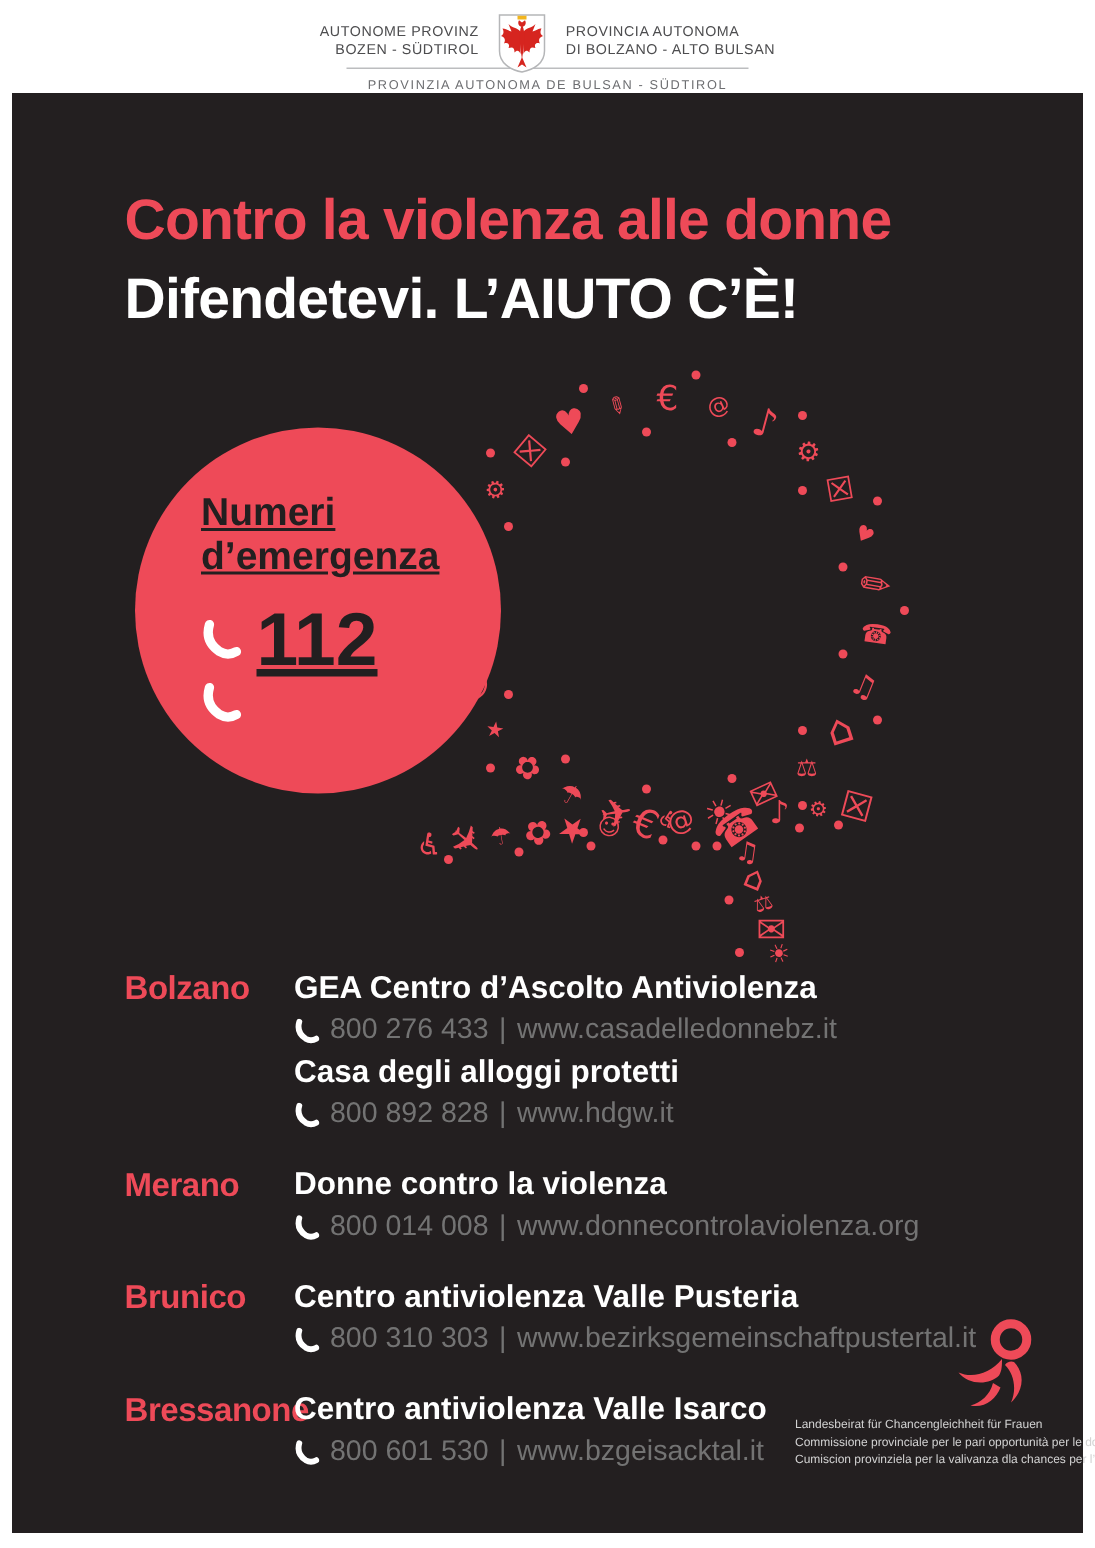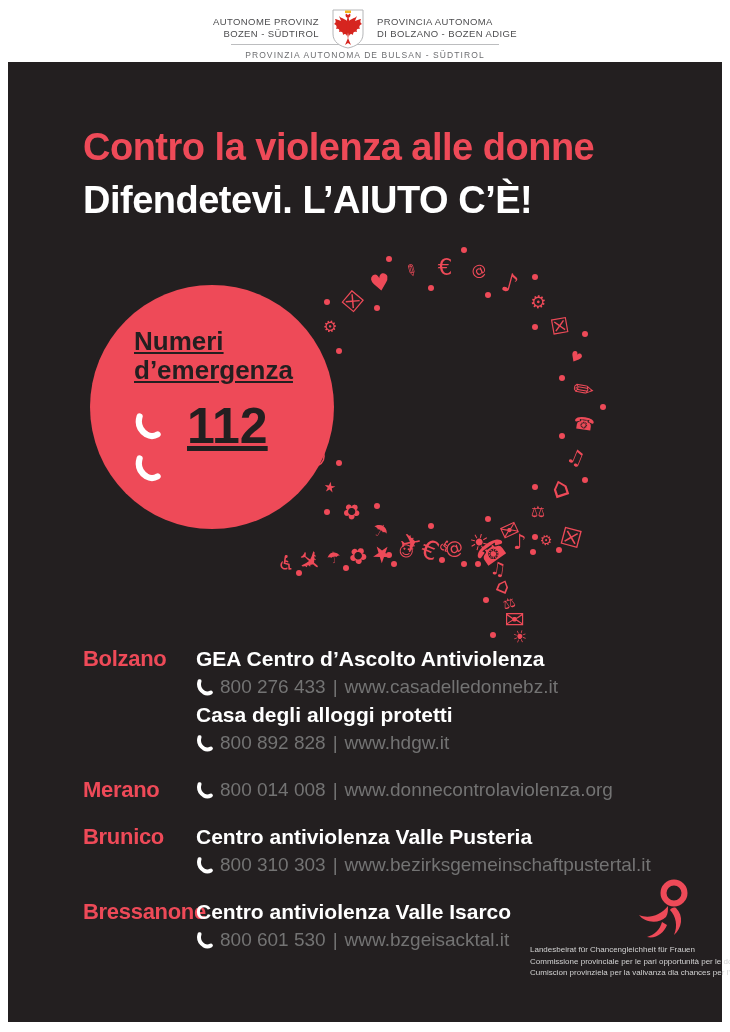--- a/index.html
+++ b/index.html
@@ -46,21 +46,21 @@
     font-family:"DejaVu Sans",sans-serif;
   }
   .fsym-dot{position:absolute;background:var(--accent);border-radius:50%;}
 
   
   .emergency-circle{
     position:absolute;left:90px;top:285px;width:244px;height:244px;border-radius:50%;
     background:var(--accent);z-index:3;box-sizing:border-box;padding:42px 0 0 44px;color:var(--dark);text-decoration:underline;
   }
   .em-title{font-size:26px;font-weight:bold;line-height:1.12;width:185px;}
-  .em-number{display:flex;align-items:center;gap:26px;font-size:50px;font-weight:bold;color:var(--dark);}
+  .em-number{display:flex;align-items:center;gap:10px;font-size:50px;font-weight:bold;color:var(--dark);}
   .em-number.first{margin-top:12px;}
   .em-number svg{flex:none;display:block;}
 
   
   .contacts{
     position:absolute;left:83px;top:645px;width:580px;z-index:2;
     display:flex;flex-direction:column;gap:19px;
   }
   .contact-row{display:flex;}
   .city{
@@ -98,21 +98,21 @@
             <path d="M18 12 C21 9 23 10 26 7 L24 12 C27 11 28 10 30 10 C29 12 29 14 31 15 C28 16 28 18 29 20 C26 19 25 21 26 23 C23 22 22 23 22 26 C20 24 19 25 18 27 Z"></path>
             <path d="M17 8 C15 10 15 20 17 30 C19 20 19 10 17 8 Z"></path>
             <path d="M17 9 C14.5 8.5 14 6 15 4.5 L17 6 L19 4.5 C20 6 19.5 8.5 17 9 Z"></path>
             <path d="M17 29 L14 36 L17 34 L20 36 Z"></path>
           </g>
           <rect x="14" y="1.5" width="6" height="2.5" fill="var(--crown-gold)"></rect>
         </svg>
       </span>
       <div class="header-col right">
         <div>PROVINCIA AUTONOMA</div>
-        <div>DI BOLZANO - BOZEN ADIGE</div>
+        <div>DI BOLZANO - ALTO BULSAN</div>
       </div>
     </div>
     <div class="header-divider"></div>
     <div class="header-sub">PROVINZIA AUTONOMA DE BULSAN - SÜDTIROL</div>
   </div>
 
   <div class="panel"></div>
 
   <div class="headline-red">Contro la violenza alle donne</div>
   <div class="headline-white">Difendetevi. L’AIUTO C’È!</div>
@@ -243,20 +243,21 @@
           <span class="num">800 892 828</span>
           <span class="sep">|</span>
           <span class="url">www.hdgw.it</span>
         </div>
       </div>
     </div>
 
     <div class="contact-row">
       <div class="city">Merano</div>
       <div class="orgs">
+        <div class="org-name">Donne contro la violenza</div>
         <div class="phone-line">
           <span class="phone-glyph">
               <svg width="17" height="17" viewBox="0 0 24 24">
                 <path d="M5 3 Q2 13 11 19 Q16 22 21 19" fill="none" stroke="currentColor" stroke-width="5.5" stroke-linecap="round"></path>
               </svg>
             </span>
           <span class="num">800 014 008</span>
           <span class="sep">|</span>
           <span class="url">www.donnecontrolaviolenza.org</span>
         </div>

